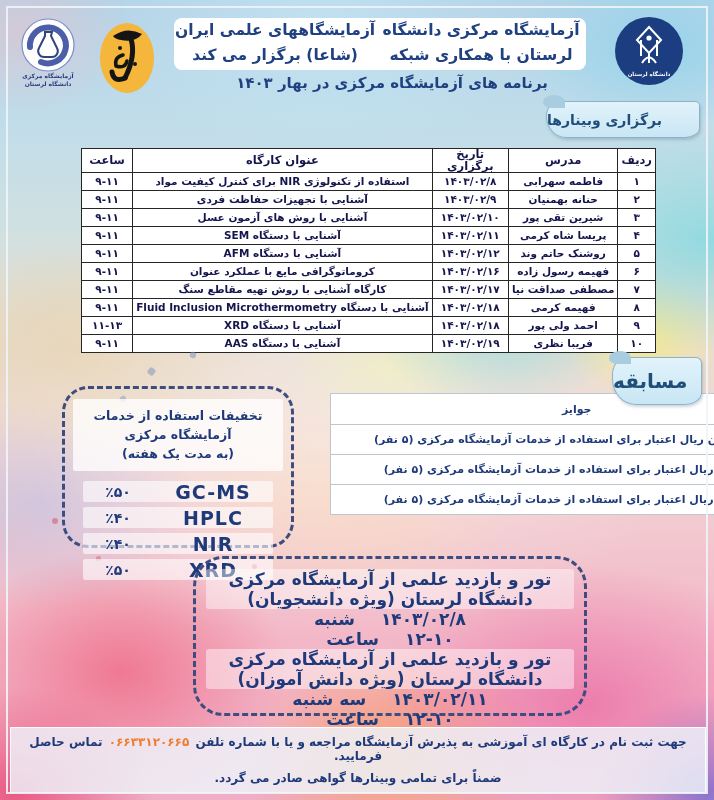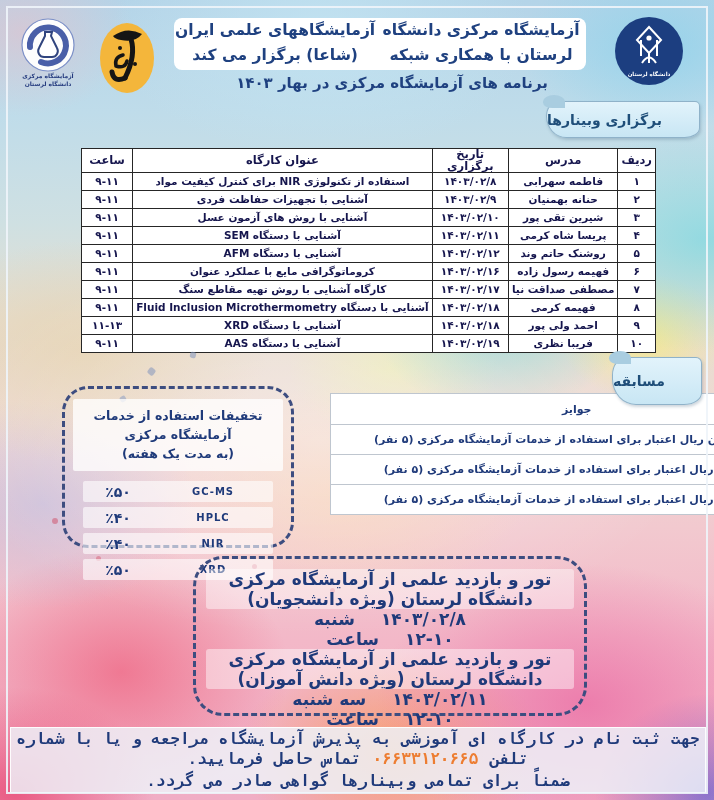--- a/index.html
+++ b/index.html
@@ -39,54 +39,54 @@
   .logo-shaa{left:99px;top:22px;width:56px;height:72px;}
 
   
   .ribbon{background:linear-gradient(180deg,#e2f3fb,#c8e6f4);border:1.5px solid #8fb2c9;
     border-radius:14px 6px 18px 24px / 18px 6px 12px 26px;
     display:flex;align-items:center;justify-content:flex-start;color:#1f4e79;
     box-shadow:1px 2px 3px rgba(60,90,120,.25);z-index:3;}
   .ribbon::before{content:"";position:absolute;left:-4px;top:-7px;width:22px;height:13px;
     background:#a9cde0;border-radius:60% 60% 0 50%;}
   .tab-webinars{left:546px;top:101px;width:152px;height:35px;font-size:14px;}
-  .tab-comp{left:612px;top:357px;width:88px;height:46px;font-size:14px;}
+  .tab-comp{left:612px;top:357px;width:88px;height:46px;font-size:20px;}
 
   
   .tbl{border-collapse:collapse;background:#fff;direction:rtl;}
   .tbl th,.tbl td{border:1px solid #262626;font-weight:700;color:#15154d;text-align:center;padding:0 3px;line-height:1;}
   .tbl-web{left:81px;top:148px;width:575px;}
   .tbl-web th{height:18px;font-size:11.5px;}
   .tbl-web td{height:17px;font-size:10.5px;white-space:nowrap;}
 
   
   .tbl-comp{left:330px;top:393px;width:373px;}
   .tbl-comp th,.tbl-comp td{border:1px solid #bfc6cf;color:#1f3a7a;padding-left:43px;}
   .tbl-comp th{height:30px;font-size:11px;}
   .tbl-comp td{height:29px;font-size:11px;white-space:nowrap;}
 
   
   .discount{left:62px;top:386px;width:232px;height:162px;border:3px dashed #3d4d80;border-radius:26px;
     padding:10px 8px 8px;box-sizing:border-box;text-align:center;z-index:2;}
   .disc-title{background:rgba(255,255,255,.78);color:#1f3a7a;font-size:12.5px;line-height:1.5;padding:8px 2px;border-radius:2px;}
   .disc-row{display:flex;direction:ltr;align-items:center;margin:5px 10px;background:rgba(255,255,255,.6);height:21px;border-radius:2px;}
   .disc-val{width:70px;font-size:14px;color:#1f3a7a;}
-  .disc-name{flex:1;text-align:center;font-size:10px;letter-spacing:1px;color:#1f3a7a;}
+  .disc-name{flex:1;text-align:center;font-size:19px;letter-spacing:1px;color:#1f3a7a;}
 
   
   .tour{left:193px;top:556px;width:394px;height:160px;border:3px dashed #3d4d80;border-radius:30px;
     box-sizing:border-box;padding:10px 10px;display:flex;flex-direction:column;justify-content:space-between;z-index:2;}
   .tour-line{text-align:center;color:#1f3a7a;font-size:17px;direction:rtl;}
   .tour-line.bg{background:rgba(255,255,255,.45);border-radius:3px;}
   .pair{display:flex;direction:ltr;justify-content:center;gap:26px;}
 
   
   .footer{left:10px;top:727px;width:694px;height:64px;background:rgba(238,244,250,.82);
     border:1px solid rgba(255,255,255,.9);display:flex;flex-direction:column;justify-content:space-evenly;z-index:2;}
-  .foot-line{direction:rtl;text-align:center;color:#1f3a7a;font-size:16px;font-family:Liberation Mono, monospace;}
+  .foot-line{direction:rtl;text-align:center;color:#1f3a7a;font-size:12px;}
   .phone{color:#ed7d31;padding:0 2px;}
 
   
   .dot{position:absolute;border-radius:2px;opacity:.55;}
 </style>
 </head>
 <body>
 
 <div class="poster">
   <div class="frame"></div>

